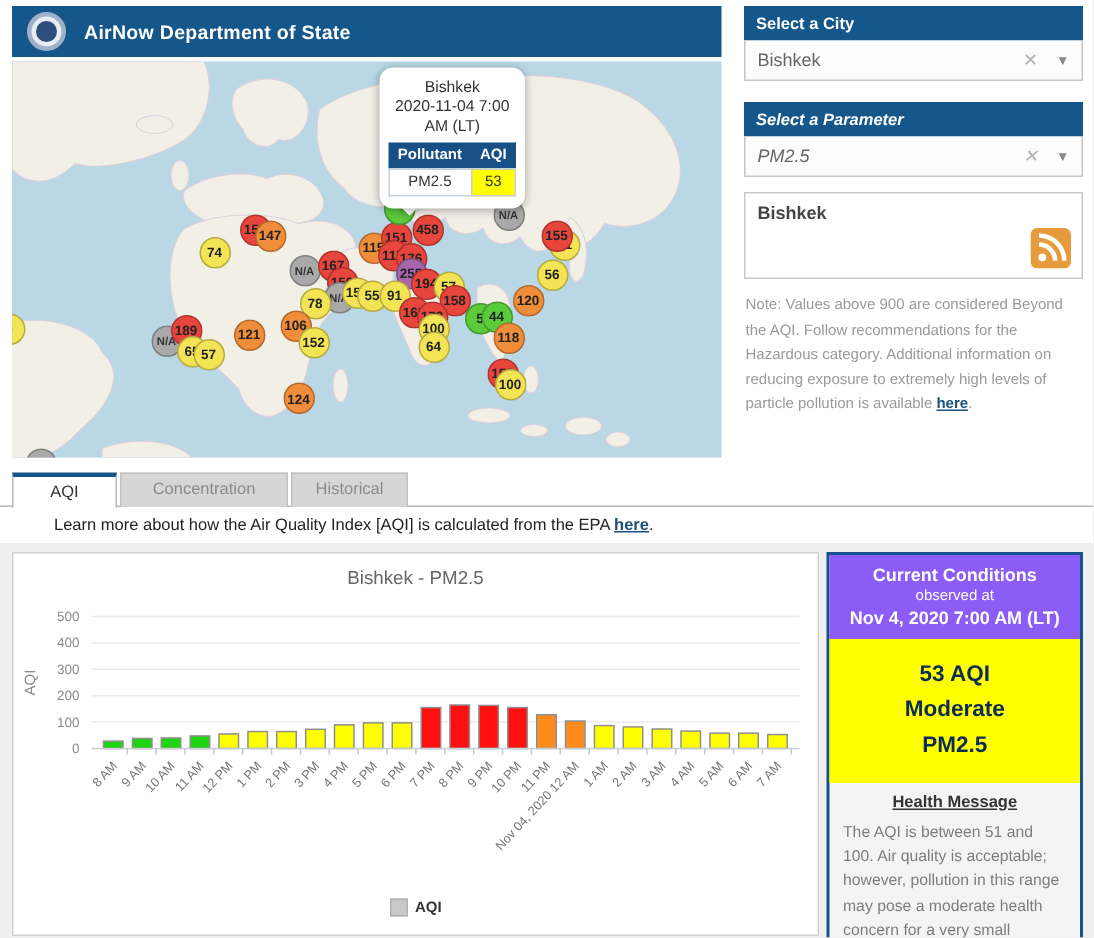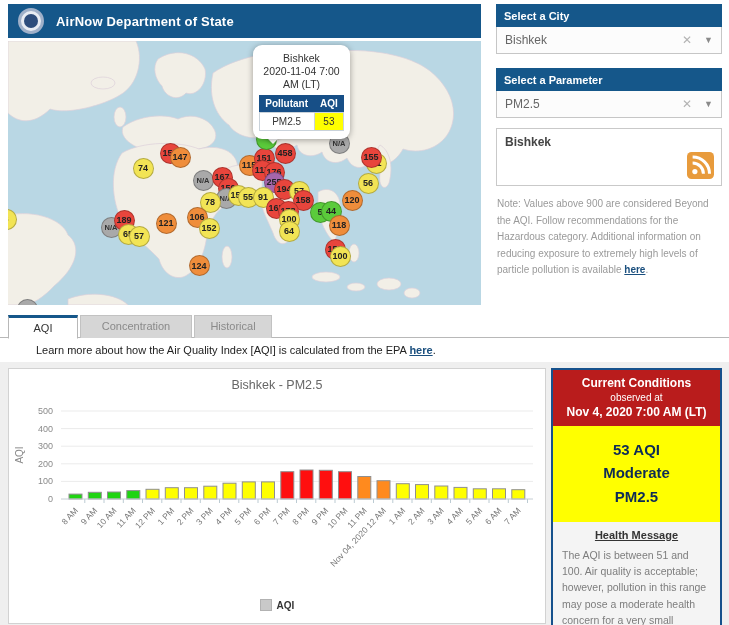--- a/index.html
+++ b/index.html
@@ -29,21 +29,21 @@
   .popup td.aqi-cell { background:#ffff00; font-weight:400; }
 
   
   .sidebar { position:absolute; left:496px; top:0; width:226px; }
   .sec-header { height:23px; background:#15578a; color:#fff; font-size:11px; font-weight:bold; display:flex; align-items:center; padding-left:8px; }
   .select-box { height:27px; background:#fcfcfc; border:1px solid #c6c6c6; border-top:none; display:flex; align-items:center; padding:0 8px; }
   .select-box .val { font-size:12px; color:#666; flex:1; }
   .select-box .clear { color:#b3b3b3; font-size:12px; margin-right:12px; }
   .select-box .caret { color:#8a8a8a; font-size:9px; }
   .city-group { position:absolute; top:4px; left:0; width:226px; }
-  .param-group { position:absolute; top:68px; left:0; width:226px; }
+  .param-group { position:absolute; top:68px; left:0; width:226px;font-style:italic; }
   .feed-box { position:absolute; top:128px; left:0; width:226px; height:58px; background:#fff; border:1px solid #c9c9c9; padding:6px 8px; }
   .feed-box .feed-title { font-size:12px; font-weight:bold; color:#444; }
   .rss { position:absolute; right:7px; bottom:6px; width:27px; height:27px; }
   .note { position:absolute; top:196px; left:1px; width:224px; font-size:10px; color:#9a9a9a; line-height:1.65; }
   .note a, .learn-more a { color:#1a4f7e; text-decoration:underline; font-weight:bold; cursor:pointer; }
 
   
   .tabs-row { position:absolute; left:0; top:315px; width:729px; height:23px; border-bottom:1px solid #b8b8b8; }
   .tab { position:relative; display:inline-block; height:23px; line-height:20px; text-align:center; font-size:11px; vertical-align:bottom; cursor:pointer; }
   .tab.inactive { background:#d6d6d6; color:#8a8a8a; border:1px solid #c2c2c2; border-bottom:none; margin-right:2px; }
@@ -54,21 +54,21 @@
   .bottom { position:absolute; left:0; top:362px; width:729px; height:263px; background:#efefef; }
   .chart-box { position:absolute; left:8px; top:6px; width:538px; height:256px; background:#fff; border:1px solid #d2d2d2; }
   .chart-title { position:absolute; left:0; right:0; top:9px; text-align:center; font-size:12.5px; color:#666; }
   .chart-box svg.chart { position:absolute; left:2px; top:28px; }
   .legend { position:absolute; left:0; right:0; bottom:12px; display:flex; align-items:center; justify-content:center; gap:5px; }
   .legend .swatch { width:12px; height:12px; background:#c9c9c9; border:1px solid #b2b2b2; }
   .legend .lg-label { font-size:10px; font-weight:bold; color:#333; }
 
   
   .conditions { position:absolute; left:551px; top:6px; width:171px; border:2px solid #16518c; background:#f4f4f4; }
-  .cc-header { background:#b91c1c; color:#fff; text-align:center; padding:6px 4px 7px 4px; }
+  .cc-header { background:#8b5cf6; color:#fff; text-align:center; padding:6px 4px 7px 4px; }
   .cc-title { font-size:12px; font-weight:bold; }
   .cc-observed { font-size:10px; font-weight:normal; margin-top:2px; }
   .cc-datetime { font-size:12px; font-weight:bold; margin-top:2px; }
   .cc-aqi { background:#ffff00; color:#0d2b57; text-align:center; padding:12px 4px 14px 4px; }
   .cc-aqi div { font-size:15px; font-weight:bold; line-height:1.55; }
   .cc-health-header { text-align:center; font-size:11px; font-weight:bold; color:#333; padding:7px 4px 4px 4px;text-decoration:underline; }
   .cc-health-msg { font-size:10.5px; color:#7d7d7d; line-height:1.55; padding:2px 9px 10px 9px; }
 </style>
 </head>
 <body>

